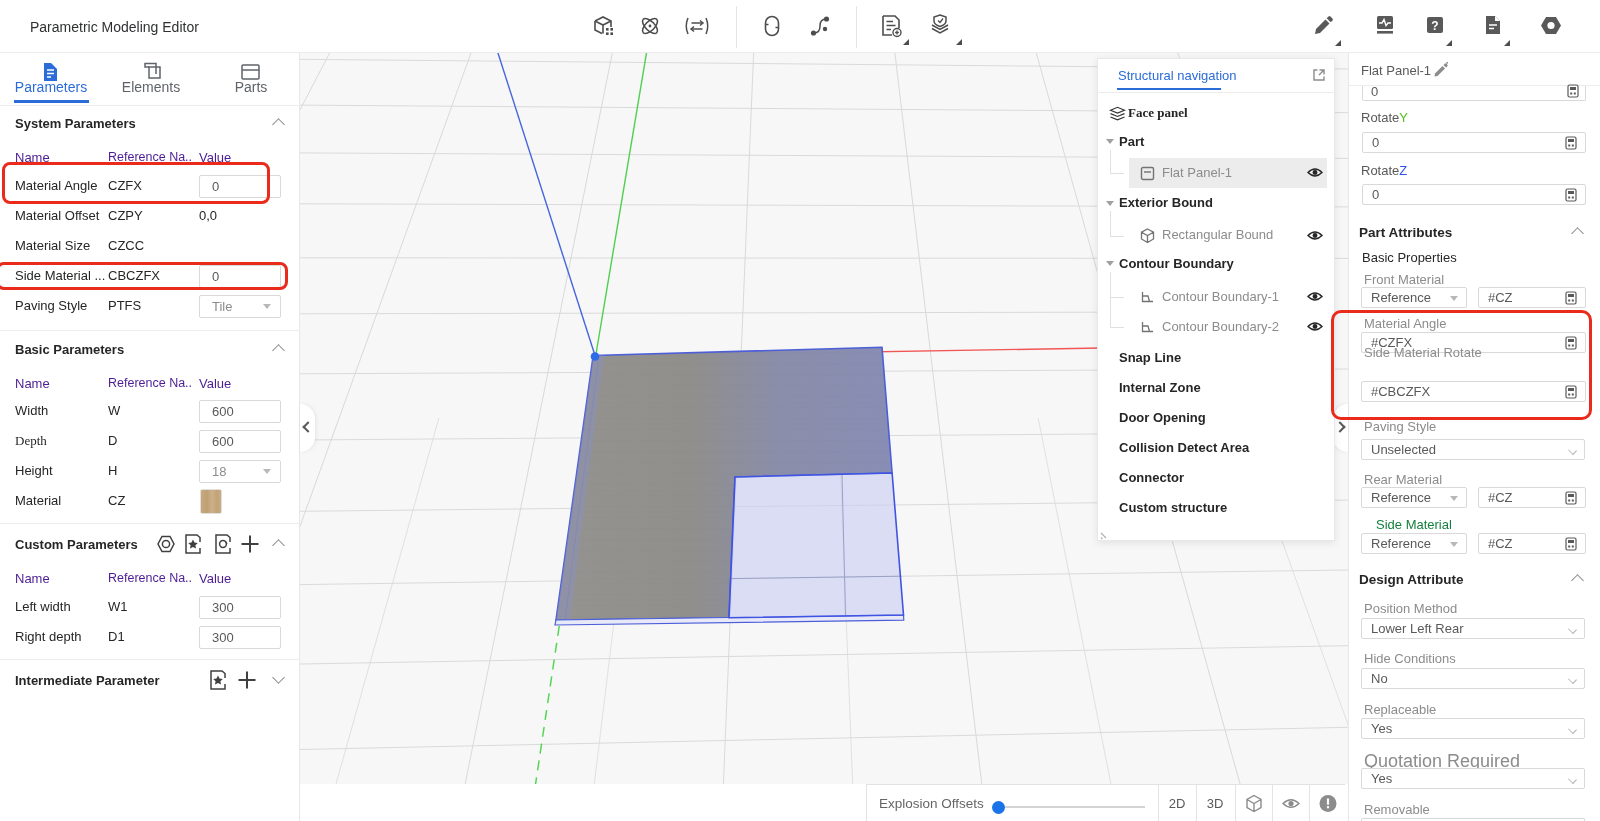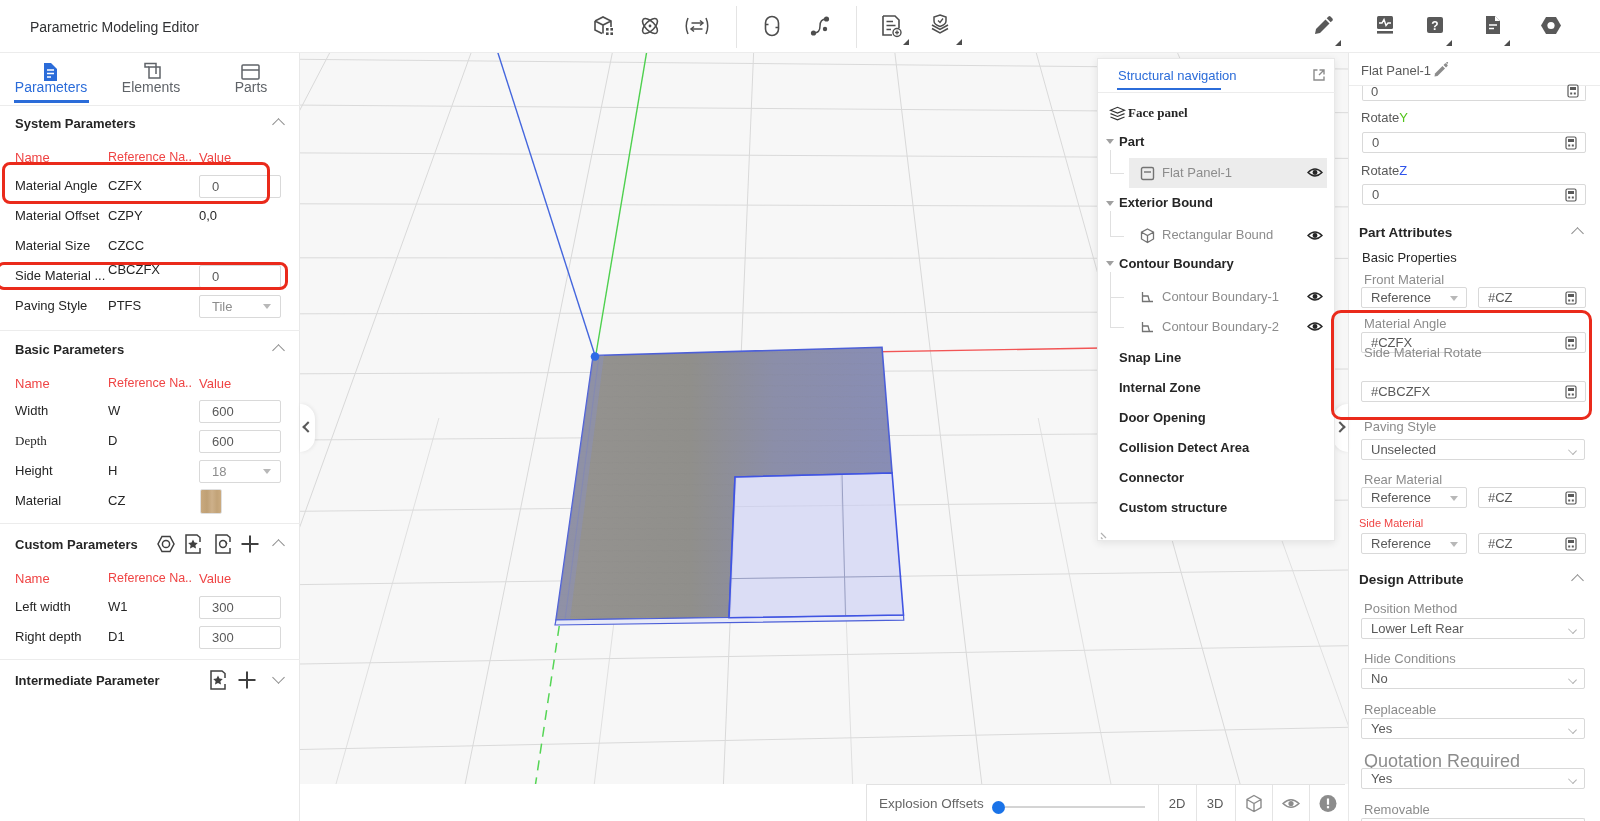--- a/index.html
+++ b/index.html
@@ -1,18 +1,18 @@
 <!DOCTYPE html>
 <html><head><meta charset="utf-8">
 <style>
 *{margin:0;padding:0;box-sizing:border-box;font-family:"Liberation Sans",sans-serif;}
 html,body{width:1600px;height:821px;overflow:hidden;background:#fff;position:relative;}
 .abs{position:absolute;}
 .lbl{font-size:13px;color:#262626;}
-.glbl{font-size:13px;color:#ef4444;}
+.glbl{font-size:13px;color:#4c1d95;}
 .bold{font-weight:bold;}
 .inp{position:absolute;border:1px solid #d9d9d9;border-radius:2px;background:#fff;font-size:13px;color:#595959;}
 .redbox{position:absolute;border:3px solid #ea2a1b;border-radius:8px;z-index:60;}
 .sep{position:absolute;width:1px;background:#e4e4e4;}
 .caret-up{width:9px;height:9px;border-left:1.6px solid #8c8c8c;border-top:1.6px solid #8c8c8c;transform:rotate(45deg);position:absolute;}
 .caret-dn{width:9px;height:9px;border-left:1.6px solid #8c8c8c;border-top:1.6px solid #8c8c8c;transform:rotate(225deg);position:absolute;}
 </style></head><body>
 
 <div class="abs" style="left:0;top:0;width:1600px;height:53px;background:#fff;border-bottom:1px solid #ececec;z-index:40;text-align:center;">
  <div class="abs" style="left:30px;top:19px;font-size:14px;color:#303133;">Parametric Modeling Editor</div>
@@ -135,21 +135,21 @@
     <div class="glbl abs" style="left:199px;top:97px;">Value</div>
 <div class="lbl abs" style="left:15px;top:125px;">Material Angle</div>
     <div class="lbl abs" style="left:108px;top:125px;">CZFX</div>
     <div class="inp" style="left:199px;top:122px;width:82px;height:23px;line-height:21px;padding-left:12px;">0</div>
 <div class="lbl abs" style="left:15px;top:155px;">Material Offset</div>
     <div class="lbl abs" style="left:108px;top:155px;">CZPY</div>
     <div class="lbl abs" style="left:199px;top:155px;">0,0</div>
 <div class="lbl abs" style="left:15px;top:185px;">Material Size</div>
     <div class="lbl abs" style="left:108px;top:185px;">CZCC</div>
 <div class="lbl abs" style="left:15px;top:215px;">Side Material ...</div>
-    <div class="lbl abs" style="left:108px;top:209px;">CBCZFX</div>
+    <div class="lbl abs" style="left:108px;top:215px;">CBCZFX</div>
     <div class="inp" style="left:199px;top:212px;width:82px;height:23px;line-height:21px;padding-left:12px;">0</div>
 <div class="lbl abs" style="left:15px;top:245px;">Paving Style</div>
     <div class="lbl abs" style="left:108px;top:245px;">PTFS</div>
     <div class="inp" style="left:199px;top:242px;width:82px;height:23px;line-height:21px;padding-left:12px;color:#8c8c8c;">Tile<span style="position:absolute;right:9px;top:8px;width:0;height:0;border-left:4px solid transparent;border-right:4px solid transparent;border-top:5px solid #b8b8b8;"></span></div>
 <div class="abs" style="left:0;top:277px;width:300px;height:1px;background:#ececec;"></div>
 <div class="lbl bold abs" style="left:15px;top:289px;">Basic Parameters</div>
 <div class="caret-up" style="left:274px;top:293px;"></div>
 <div class="glbl abs" style="left:15px;top:323px;">Name</div>
     <div class="glbl abs" style="left:108px;top:323px;font-size:12.5px;width:84px;overflow:hidden;white-space:nowrap;">Reference Na...</div>
     <div class="glbl abs" style="left:199px;top:323px;">Value</div>
@@ -428,21 +428,21 @@
 <div class="abs" style="left:15px;top:366px;font-size:13px;color:#8c8c8c;">Paving Style</div>
 <div class="inp" style="left:12px;top:386px;width:224px;height:21px;line-height:19px;padding-left:9px;color:#595959;">Unselected<div style="position:absolute;right:8px;top:7px;width:7px;height:7px;border-right:1.5px solid #b0b0b0;border-bottom:1.5px solid #b0b0b0;transform:rotate(45deg) scale(1,0.8);"></div></div>
 <div class="abs" style="left:15px;top:419px;font-size:13px;color:#8c8c8c;">Rear Material</div>
 <div class="inp" style="left:12px;top:434px;width:106px;height:21px;line-height:19px;padding-left:9px;color:#595959;">Reference<span style="position:absolute;right:8px;top:8px;width:0;height:0;border-left:4px solid transparent;border-right:4px solid transparent;border-top:5px solid #b8b8b8;"></span></div>
 <div class="inp" style="left:129px;top:434px;width:108px;height:21px;line-height:19px;padding-left:9px;color:#595959;">#CZ<svg style="position:absolute;right:8px;top:3px;" width="12" height="14" fill="none" stroke="#595959" stroke-width="1.2">
         <rect x="1" y="1" width="10" height="12" rx="1.5"></rect>
         <rect x="3" y="3" width="6" height="3" fill="#595959" stroke="none"></rect>
         <rect x="3.2" y="8.5" width="2" height="2" fill="#595959" stroke="none"></rect>
         <rect x="6.8" y="8.5" width="2" height="2" fill="#595959" stroke="none"></rect>
       </svg></div>
-<div class="abs" style="left:10px;top:464px;font-size:11px;color:#ef4444;">Side Material</div>
+<div class="abs" style="left:27px;top:464px;font-size:13px;color:#15803d;">Side Material</div>
 <div class="inp" style="left:12px;top:480px;width:106px;height:21px;line-height:19px;padding-left:9px;color:#595959;">Reference<span style="position:absolute;right:8px;top:8px;width:0;height:0;border-left:4px solid transparent;border-right:4px solid transparent;border-top:5px solid #b8b8b8;"></span></div>
 <div class="inp" style="left:129px;top:480px;width:108px;height:21px;line-height:19px;padding-left:9px;color:#595959;">#CZ<svg style="position:absolute;right:8px;top:3px;" width="12" height="14" fill="none" stroke="#595959" stroke-width="1.2">
         <rect x="1" y="1" width="10" height="12" rx="1.5"></rect>
         <rect x="3" y="3" width="6" height="3" fill="#595959" stroke="none"></rect>
         <rect x="3.2" y="8.5" width="2" height="2" fill="#595959" stroke="none"></rect>
         <rect x="6.8" y="8.5" width="2" height="2" fill="#595959" stroke="none"></rect>
       </svg></div>
 <div class="abs" style="left:10px;top:519px;font-size:13.5px;font-weight:bold;color:#262626;">Design Attribute</div>
 <div class="caret-up" style="left:224px;top:523px;"></div>
 <div class="abs" style="left:15px;top:548px;font-size:13px;color:#8c8c8c;">Position Method</div>

